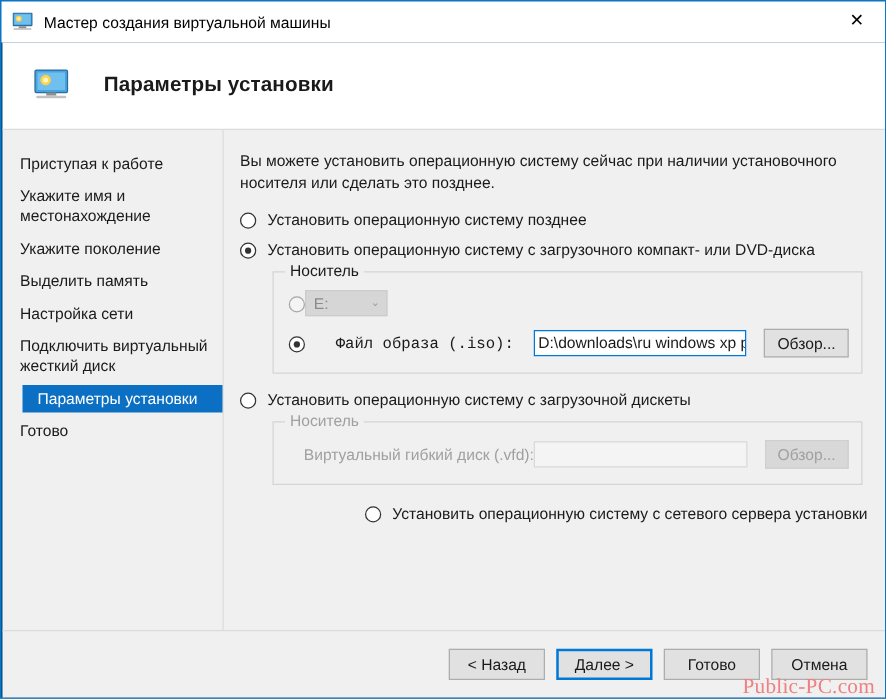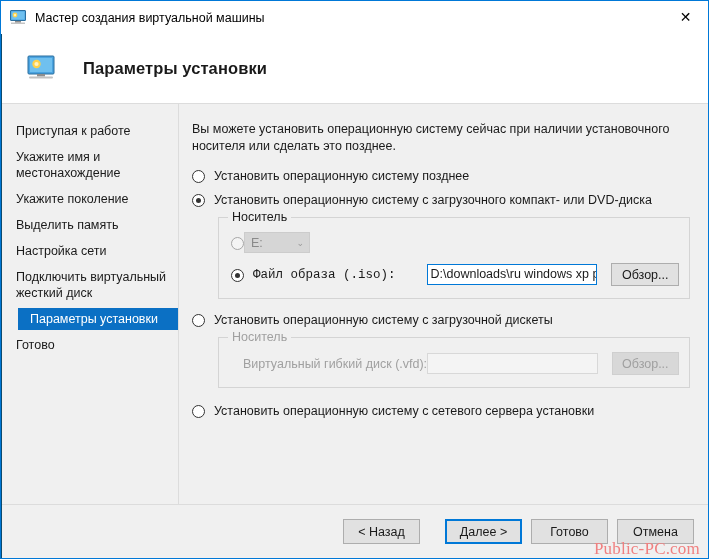--- a/index.html
+++ b/index.html
@@ -171,20 +171,21 @@
     line-height: 15px;
   }
 
   
   .groupbox {
     position: relative;
     border: 1px solid #d4d4d4;
     margin: 6px 0 10px 26px;
     padding: 14px 10px 10px 12px;
     box-sizing: border-box;
+    text-align: center;
   }
   .groupbox-title {
     position: absolute;
     top: -8px;
     left: 9px;
     background: #f0f0f0;
     padding: 0 4px;
     font-size: 12.5px;
     color: #1a1a1a;
   }
@@ -284,21 +285,20 @@
     font-size: 12.5px;
     color: #1a1a1a;
     display: inline-flex;
     align-items: center;
     justify-content: center;
     cursor: default;
     box-sizing: border-box;
   }
   .footer-btn.default {
     border: 2px solid #0078d7;
-    margin-left: 16px;
   }
   #watermark {
     position: absolute;
     right: 8px;
     bottom: 0px;
     font-size: 17px;
     color: #f08080;
     font-family: "Liberation Serif", serif;
     letter-spacing: 0.2px;
   }
@@ -390,21 +390,21 @@
 
       <div class="groupbox" style="width:472px;">
         <span class="groupbox-title disabled">Носитель</span>
         <div class="field-row" style="margin-bottom:2px;">
           <span class="field-label disabled" style="width:189px; margin-left:12px;">Виртуальный гибкий диск (.vfd):</span>
           <span class="textbox disabled" style="width:177px;"></span>
           <span class="btn disabled" style="width:70px; margin-left:14px;">Обзор...</span>
         </div>
       </div>
 
-      <div class="radio-row" style="margin-top:16px;">
+      <div class="radio-row" style="margin-top:16px;justify-content:flex-end;">
         <span class="radio"></span>
         <span class="radio-label">Установить операционную систему с сетевого сервера установки</span>
       </div>
 
     </div>
   </div>
 
   <div id="footer">
     <div id="footer-buttons">
       <div class="footer-btn">&lt; Назад</div>

